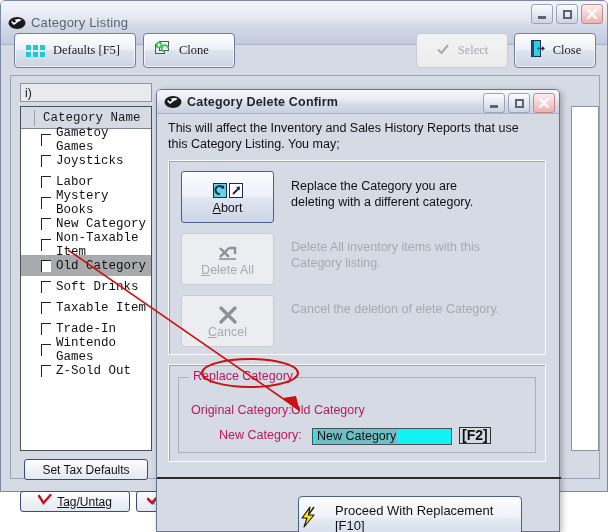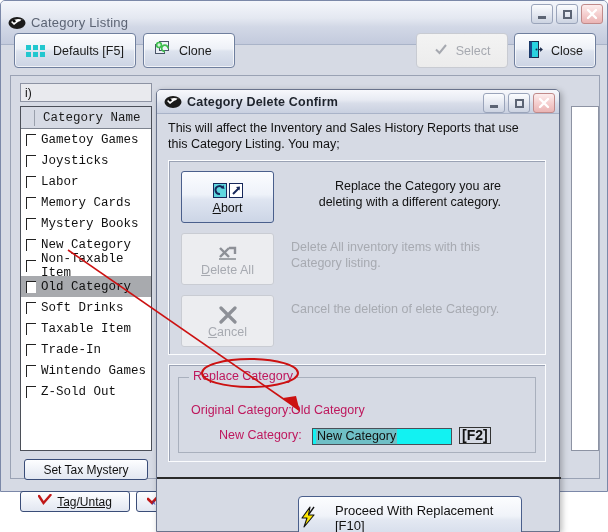--- a/index.html
+++ b/index.html
@@ -43,21 +43,21 @@
     position: relative;
   }
   .wbtn.close {
     border-color: #c08a8a;
     background: linear-gradient(to bottom,#fdeeee,#f5cfcf 50%,#eab4b4);
   }
   .glyph-min { width: 8px; height: 3px; background: #5c6474; margin-top: 6px; }
   .glyph-max { width: 9px; height: 9px; border: 2px solid #5c6474; }
 
   
-  .toolbar { position: absolute; left: 0; top: 27px; width: 100%; height: 45px; }
+  .toolbar { position: absolute; left: 0; top: 27px; width: 100%; height: 45px; font-family: Liberation Serif, serif; }
   .tbtn {
     position: absolute; height: 35px;
     border: 1px solid #6f7f9e; border-radius: 4px;
     background: linear-gradient(to bottom,#fcfdff 0%,#eef1f7 45%,#dde3ee 52%,#ccd4e4 100%);
     display: flex; align-items: center; gap: 8px;
     font-size: 12.5px; color: #1b1b1b; padding: 0 11px;
     box-shadow: inset 0 0 0 1px rgba(255,255,255,.7);
   }
   .tbtn.disabled {
     border: 1px solid #c8cbd2; color: #a6a9b0;
@@ -84,21 +84,21 @@
   .list-head {
     height: 22px; background: #d6dae4;
     border-bottom: 1px solid #7d838f;
     display: flex; align-items: center;
     font-size: 12.5px; color: #1b1b1b;
   }
   .list-head .hsep { width: 14px; border-right: 1px solid #9aa0ac; height: 16px; }
   .list-head .hlabel { padding-left: 8px; }
   .lrow {
     height: 21px; display: flex; align-items: center;
-    font-size: 12.5px; color: #111; padding-left: 5px;
+    font-size: 12.5px; color: #111; padding-left: 20px;
   }
   .lrow.sel { background: #a8aaae; }
   .cbx {
     width: 10px; height: 11px; border: 1px solid #1b1b1b;
     border-top-color:#1b1b1b; border-left-color:#1b1b1b;
     background: #fff; margin-right: 5px; flex: none;
     border-right: none; border-bottom: none;
     box-shadow: 0 0 0 0 #fff;
   }
   .cbx { border: 1px solid #222; border-right-width:0; border-bottom-width:0; height:12px;}
@@ -310,24 +310,20 @@
             <div class="lrow">
               <span class="cbx"></span>
               <span>Joysticks</span>
             </div>
             <div class="lrow">
               <span class="cbx"></span>
               <span>Labor</span>
             </div>
             <div class="lrow">
               <span class="cbx"></span>
-              <span>Memory Cards</span>
-            </div>
-            <div class="lrow">
-              <span class="cbx"></span>
               <span>Mystery Books</span>
             </div>
             <div class="lrow">
               <span class="cbx"></span>
               <span>New Category</span>
             </div>
             <div class="lrow">
               <span class="cbx"></span>
               <span>Non-Taxable Item</span>
             </div>
@@ -352,21 +348,21 @@
               <span>Wintendo Games</span>
             </div>
             <div class="lrow">
               <span class="cbx"></span>
               <span>Z-Sold Out</span>
             </div>
           </div>
       </div>
 
       <div class="btn-sm" style="left:13px; top:383px; width:124px;">
-        <span>Set Tax Mystery</span>
+        <span>Set Tax Defaults</span>
       </div>
 
       <div class="btn-sm" style="left:9px; top:415px; width:110px;">
         <span>
           <svg width="14" height="12" viewBox="0 0 14 12">
               <path d="M1 2 L5.5 9 L12.5 1" stroke="#c01818" stroke-width="2.4" fill="none" stroke-linecap="round"></path>
             </svg>
         </span>
         <span class="u">Tag/Untag</span>
       </div>
@@ -423,21 +419,21 @@
               <rect x="0.5" y="1.5" width="13" height="14" fill="#5fd6de" stroke="#16275a"></rect>
               <rect x="16.5" y="1.5" width="13" height="14" fill="#ffffff" stroke="#16275a"></rect>
               <path d="M10 6 a4 4 0 1 0 -3 6" fill="none" stroke="#16275a" stroke-width="2"></path>
               <path d="M10.5 3 l1 4 l-4 -1 z" fill="#16275a"></path>
               <path d="M20 12 l6 -6" stroke="#16275a" stroke-width="2"></path>
               <path d="M27 4.5 l-.5 4 l-3.5 -3.5 z" fill="#16275a"></path>
             </svg>
           </div>
           <div class="abtn-lbl"><span class="u">A</span>bort</div>
         </div>
-        <div class="adesc" style="left:122px; top:17px;text-align:right;">Replace the Category you are deleting with a different category.</div>
+        <div class="adesc" style="left:122px; top:17px;">Replace the Category you are deleting with a different category.</div>
 
         <div class="abtn dis" style="left:12px; top:72px;">
           <div class="abtn-ico">
             <svg width="22" height="18" viewBox="0 0 22 18">
               <path d="M3 13 L12 4 M12 4 L18 4 L18 10" stroke="#8d9097" stroke-width="2.4" fill="none"></path>
               <path d="M3 4 L12 13" stroke="#8d9097" stroke-width="2.4"></path>
               <path d="M2 15 H19" stroke="#8d9097" stroke-width="1.6"></path>
             </svg>
           </div>
           <div class="abtn-lbl"><span class="u">D</span>elete All</div>

